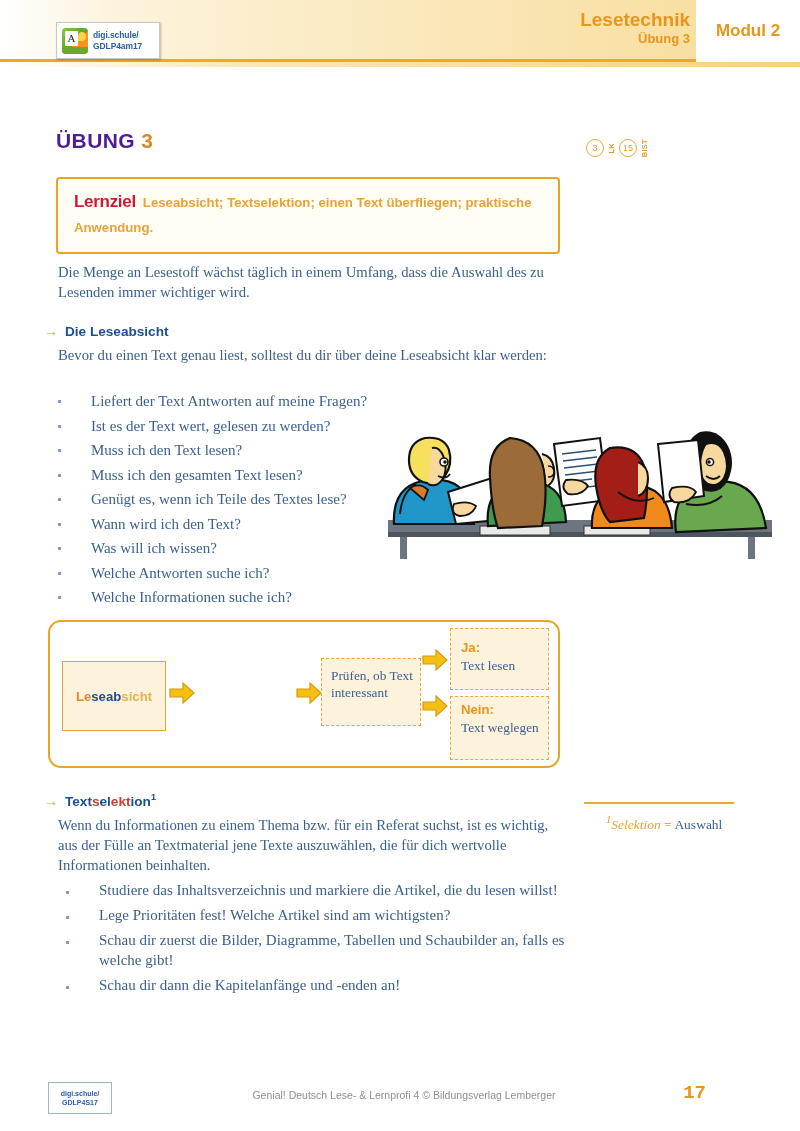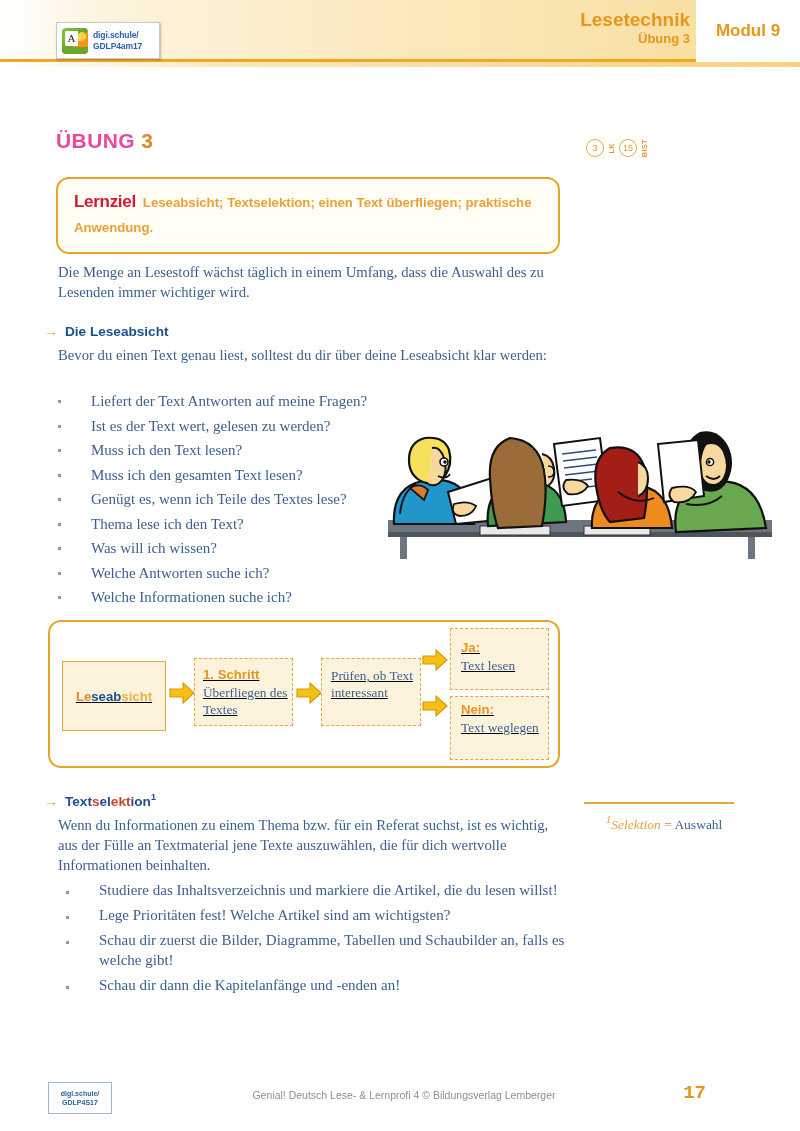--- a/index.html
+++ b/index.html
@@ -70,21 +70,21 @@
   }
 
   
   .page{position:absolute;left:0;top:67px;width:800px;}
 
   .uebung-title{
     position:absolute;left:56px;top:62px;
     font-family:"Liberation Sans",sans-serif;font-weight:bold;font-size:21px;
     letter-spacing:.4px;
   }
-  .uebung-title .a{color:#ec4899;}
+  .uebung-title .a{color:#4c1d95;}
   .uebung-title .b{color:#d9892a;}
 
   
   .badges{
     position:absolute;left:586px;top:72px;
     display:flex;align-items:center;gap:3px;
   }
   .badge-circle{
     width:16px;height:16px;border-radius:50%;
     border:1.3px solid #e8a93c;color:#e09a26;
@@ -93,21 +93,21 @@
   }
   .badge-v{
     writing-mode:vertical-rl;transform:rotate(180deg);
     font-family:"Liberation Sans",sans-serif;font-size:7.5px;font-weight:bold;
     color:#e09a26;letter-spacing:.3px;
   }
 
   
   .lernziel{
     position:absolute;left:56px;top:110px;width:504px;
-    border:2.2px solid #e8a525;border-radius:13px;
+    border:2.2px solid #e8a525;border-radius:4px;
     background:#fffdf4;
     padding:11px 16px 12px 16px;box-sizing:border-box;
   }
   .lz-label{
     font-family:"Liberation Sans",sans-serif;font-weight:bold;
     font-size:17px;color:#cf1836;letter-spacing:-.3px;
     margin-right:7px;
   }
   .lz-body{
     font-family:"Liberation Sans",sans-serif;font-weight:bold;
@@ -145,21 +145,21 @@
   
   .illus{position:absolute;left:370px;top:325px;width:420px;height:175px;}
 
   
   .flow{
     position:absolute;left:48px;top:553px;width:512px;height:148px;
     border:2.2px solid #e8a525;border-radius:13px;background:#ffffff;
     box-sizing:border-box;
   }
   .fl-box{
-    position:absolute;box-sizing:border-box;background:#fdf3dd;text-decoration:underline;
+    position:absolute;box-sizing:border-box;background:#fdf3dd;
   }
   .fl-solid{border:1.3px solid #e0a837;}
   .fl-dash{border:1.6px dashed #e8a93c;}
   .fl-start{
     left:12px;top:39px;width:104px;height:70px;
     display:flex;align-items:center;justify-content:center;
   }
   .fl-start .txt{
     font-family:"Liberation Sans",sans-serif;font-weight:bold;font-size:13.2px;
   }
@@ -230,21 +230,21 @@
     <div class="logo-text">
       <div>digi.schule/</div>
       <div>GDLP4am17</div>
     </div>
   </div>
   <div class="hdr-right">
     <div class="l1">Lesetechnik</div>
     <div class="l2">Übung 3</div>
   </div>
   <div class="modul-tab">
-    <span>Modul 9</span>
+    <span>Modul 2</span>
   </div>
 </div>
 <div class="header-strip-under"></div>
 
 <div class="page">
 
   <div class="uebung-title">
     <span class="a">ÜBUNG</span>
     <span class="b">3</span>
   </div>
@@ -268,21 +268,21 @@
   </div>
 
   <div class="para" style="position:absolute;left:58px;top:278px;width:500px;">Bevor du einen Text genau liest, solltest du dir über deine Leseabsicht klar werden:</div>
 
   <ul class="bullets" id="list1" style="position:absolute;left:58px;top:322px;width:350px;">
       <li>Liefert der Text Antworten auf meine Fragen?</li>
       <li>Ist es der Text wert, gelesen zu werden?</li>
       <li>Muss ich den Text lesen?</li>
       <li>Muss ich den gesamten Text lesen?</li>
       <li>Genügt es, wenn ich Teile des Textes lese?</li>
-      <li>Thema lese ich den Text?</li>
+      <li>Wann wird ich den Text?</li>
       <li>Was will ich wissen?</li>
       <li>Welche Antworten suche ich?</li>
       <li>Welche Informationen suche ich?</li>
     </ul>
 
   <div class="illus">
     <svg viewBox="0 0 420 175" width="420" height="175" aria-label="students">
 
       <rect x="18" y="128" width="384" height="12" fill="#6d7680"></rect>
       <rect x="18" y="140" width="384" height="5" fill="#4d555d"></rect>
@@ -338,24 +338,20 @@
     <div class="fl-box fl-solid fl-start">
       <span class="txt"><span class="o">Le</span><span class="bl">seab</span><span class="y">sicht</span></span>
     </div>
 
     <div class="arrow-block a1">
       <svg viewBox="0 0 26 22" width="26" height="22">
           <path d="M1 7 h13 V1 l11 10 l-11 10 V15 H1 z" fill="#f5c013" stroke="#d89a08" stroke-width="1.2"></path>
         </svg>
     </div>
 
-    <div class="fl-box fl-dash fl-s2">
-      <div class="fl-t-or">1. Schritt</div>
-      <div class="fl-t-bl">Überfliegen des Textes</div>
-    </div>
 
     <div class="arrow-block a2">
       <svg viewBox="0 0 26 22" width="26" height="22">
           <path d="M1 7 h13 V1 l11 10 l-11 10 V15 H1 z" fill="#f5c013" stroke="#d89a08" stroke-width="1.2"></path>
         </svg>
     </div>
 
     <div class="fl-box fl-dash fl-s3">
       <div class="fl-t-bl">Prüfen, ob Text interessant</div>
     </div>

